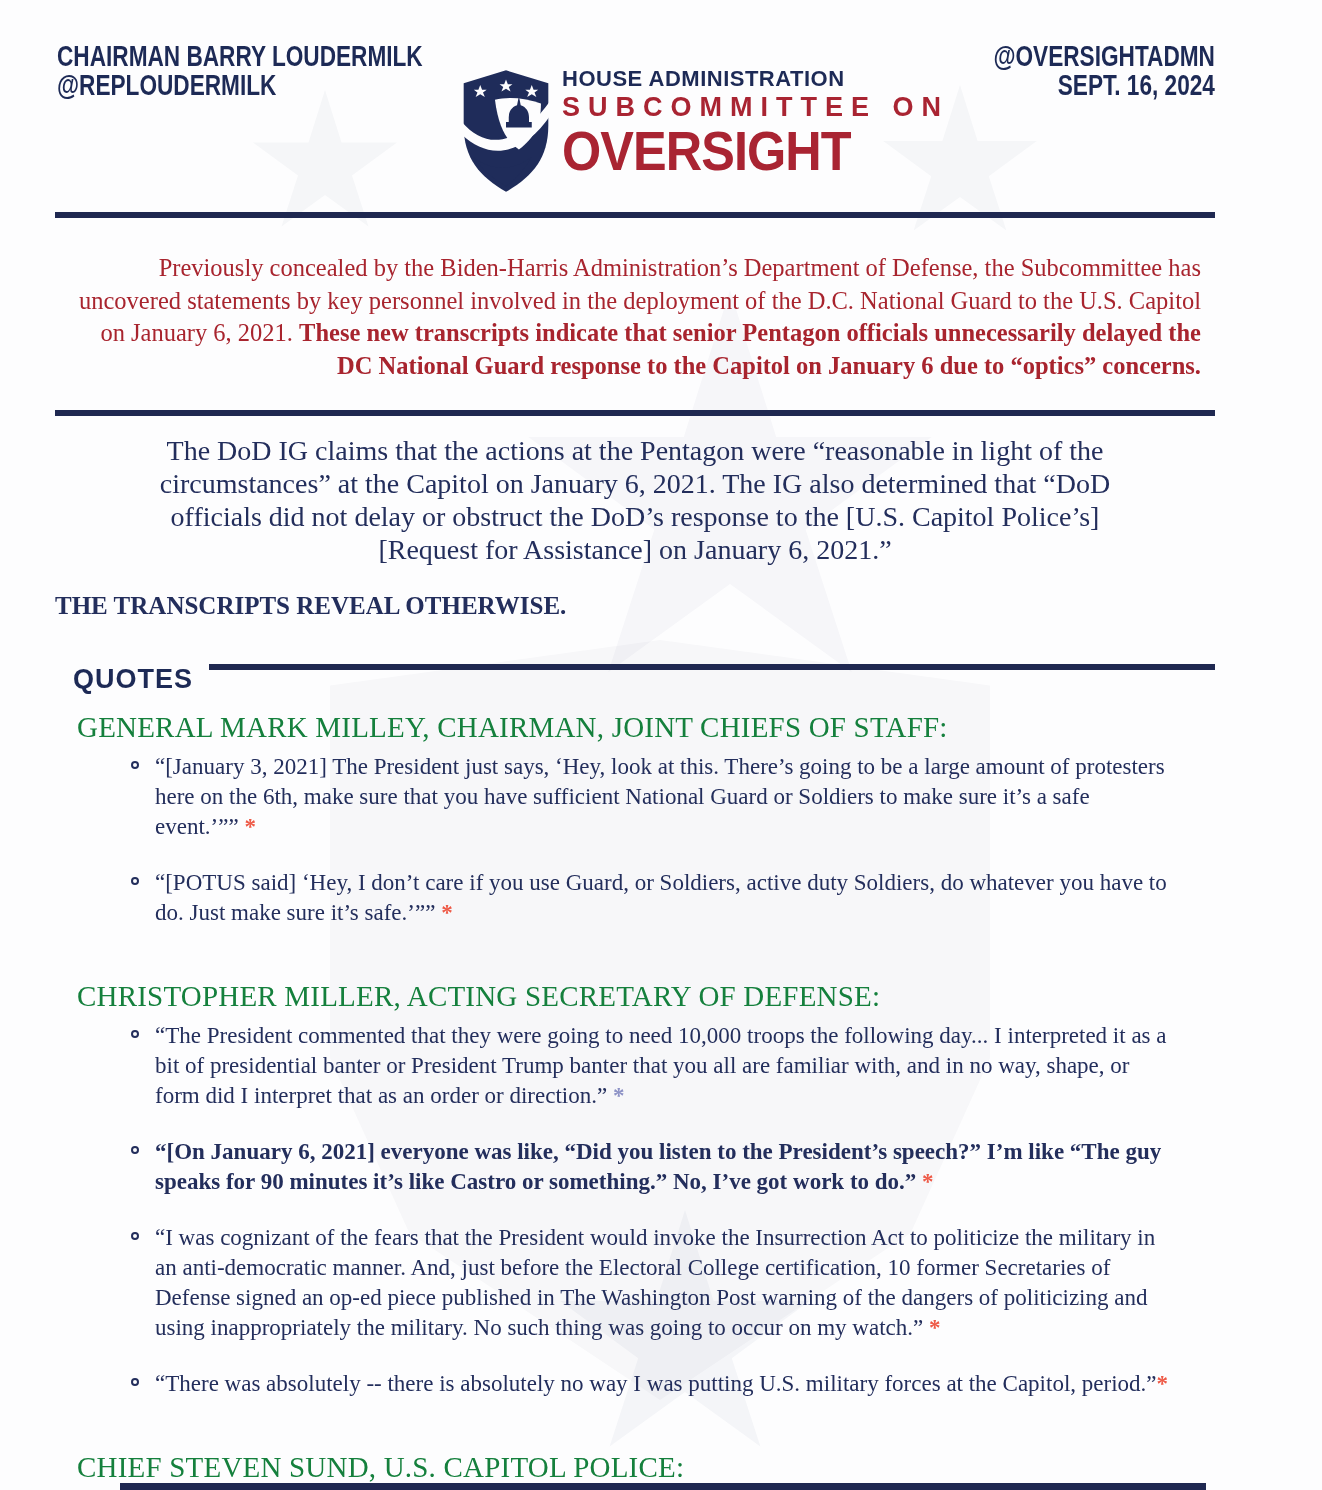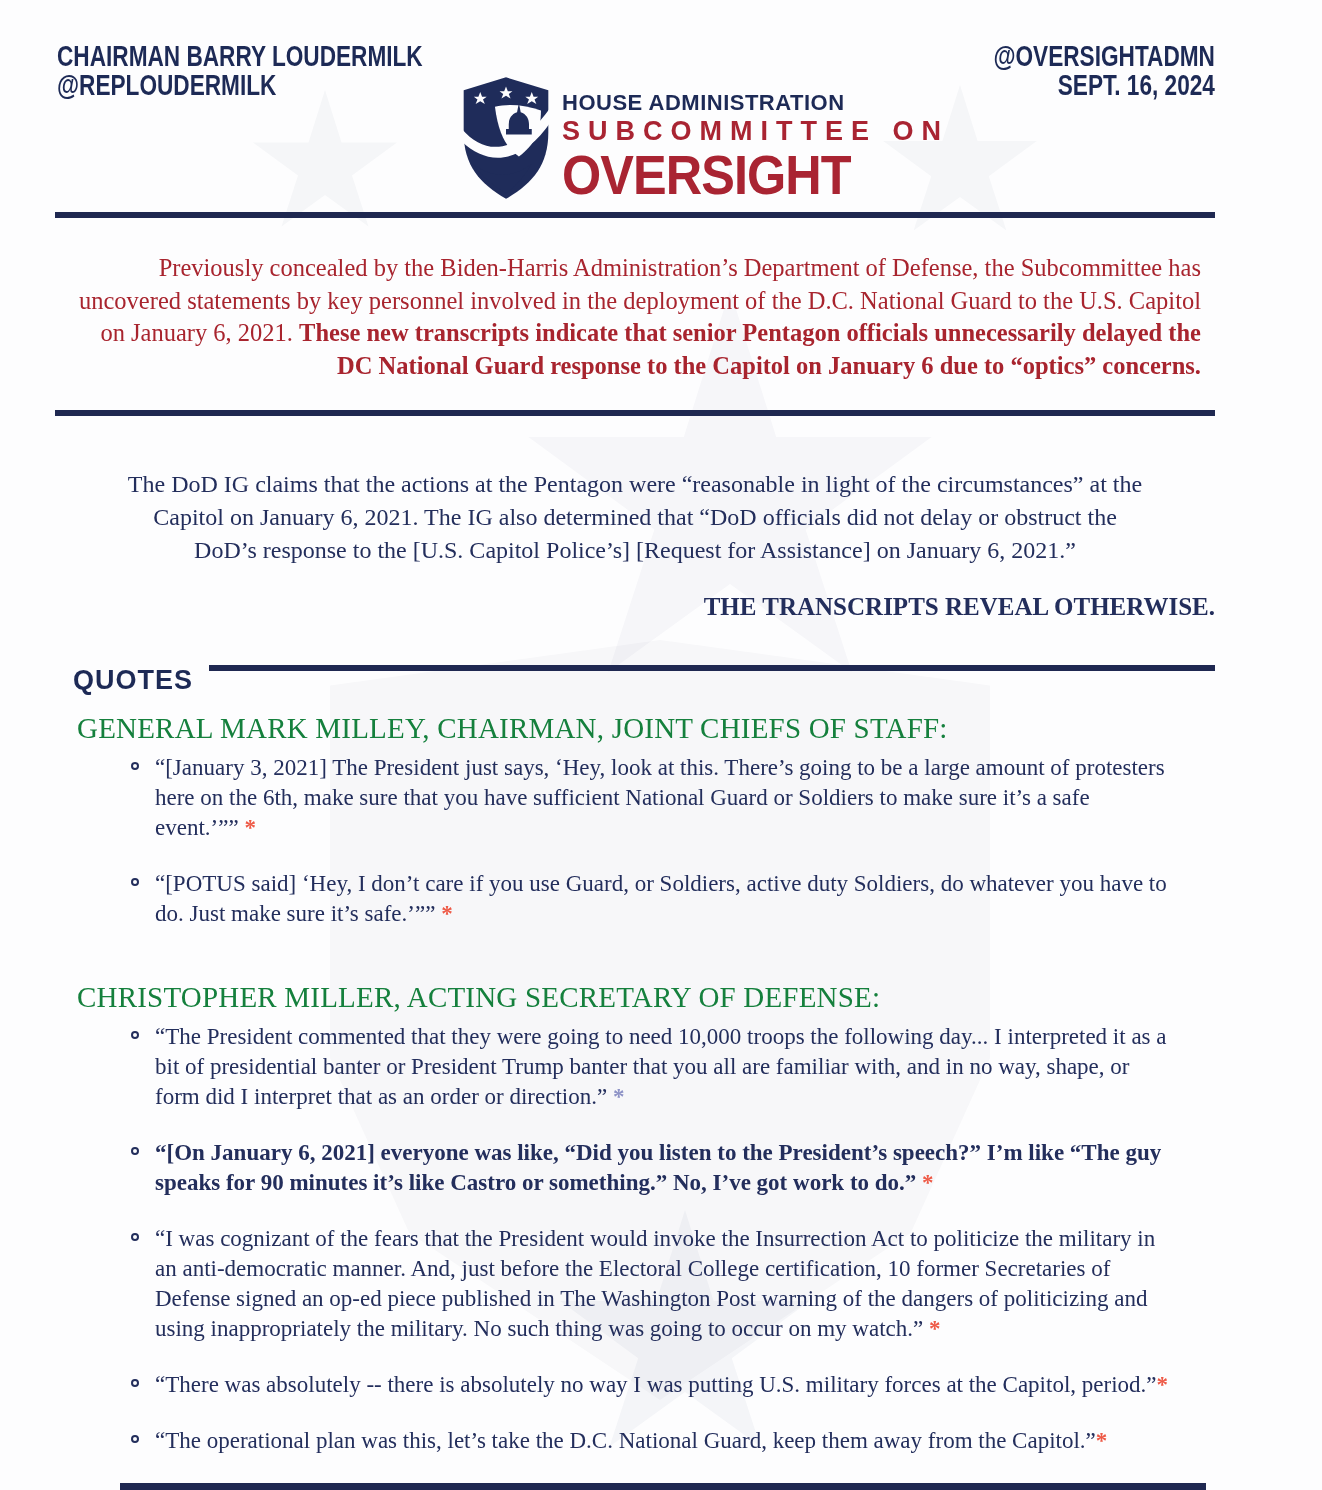--- a/index.html
+++ b/index.html
@@ -21,36 +21,36 @@
   .wm-shield{left:330px;top:640px;width:660px;height:760px;opacity:.028;
     clip-path:polygon(0% 6%,50% 0%,100% 6%,100% 55%,88% 78%,50% 100%,12% 78%,0% 55%);}
   
   .content{position:relative;margin-left:55px;width:1160px;padding-top:36px;}
   
   .topbar{position:relative;height:176px;}
   .corner{font-family:"Liberation Sans", sans-serif;font-weight:700;
     font-size:29px;line-height:1.0;color:#1d2a56;letter-spacing:0;}
   .corner.left{position:absolute;left:2px;top:6px;transform:scaleX(.78);transform-origin:left top;}
   .corner.right{position:absolute;right:0;top:6px;text-align:right;transform:scaleX(.78);transform-origin:right top;}
-  .logo{position:absolute;left:405px;top:39px;display:flex;align-items:flex-end;}
+  .logo{position:absolute;left:405px;top:32px;display:flex;align-items:flex-start;}
   .logo svg{display:block;}
   .logo-text{margin-left:10px;font-family:"Liberation Sans", sans-serif;line-height:1;}
   .logo-t1{font-size:22px;font-weight:800;color:#1d2a56;letter-spacing:.5px;}
   .logo-t2{font-size:27px;font-weight:700;color:#a92432;letter-spacing:8px;margin-top:4px;}
   .logo-t3{font-size:56px;font-weight:800;color:#a92432;letter-spacing:-1px;margin-top:2px;
     transform:scaleX(.9);transform-origin:left top;}
   
   .rule{height:6px;background:#1f2851;}
   .rule2{margin-top:28px;}
   
   .intro{margin:34px 14px 0 14px;text-align:right;font-size:24.5px;line-height:32.5px;color:#a8242e;}
   .intro .b{font-weight:700;}
   
-  .ig{margin:52px auto 0 auto;width:1015px;text-align:center;font-size:24px;line-height:33px;color:#232e5c;}
-  .reveal{margin-top:26px;text-align:right;font-size:25px;font-weight:700;color:#232e5c;}
+  .ig{margin:18px auto 0 auto;width:1015px;text-align:center;font-size:28px;line-height:33px;color:#232e5c;}
+  .reveal{margin-top:26px;text-align:left;font-size:25px;font-weight:700;color:#232e5c;}
   
   .quotes-head{margin-top:44px;display:flex;align-items:flex-start;}
   .quotes-head .label{font-family:"Liberation Sans", sans-serif;font-weight:800;
     font-size:27px;color:#1d2a56;letter-spacing:1px;margin-left:18px;}
   .quotes-head .line{flex:1;height:6px;background:#1f2851;margin-left:16px;}
   
   .speaker{margin:16px 0 0 22px;font-size:29px;color:#15803d;letter-spacing:.2px;}
   .speaker.gap{margin-top:52px;}
   ul.quotes{list-style:none;margin:6px 0 0 0;padding:0 0 0 100px;}
   ul.quotes li{position:relative;width:1014px;font-size:23px;line-height:30px;
@@ -135,21 +135,20 @@
       <li><span>“[January 3, 2021] The President just says, ‘Hey, look at this. There’s going to be a large amount of protesters here on the 6th, make sure that you have sufficient National Guard or Soldiers to make sure it’s a safe event.’”” </span><span class="ast">*</span></li>
       <li><span>“[POTUS said] ‘Hey, I don’t care if you use Guard, or Soldiers, active duty Soldiers, do whatever you have to do. Just make sure it’s safe.’”” </span><span class="ast">*</span></li>
     </ul>
 
     <div class="speaker gap">CHRISTOPHER MILLER, ACTING SECRETARY OF DEFENSE:</div>
     <ul class="quotes">
       <li><span>“The President commented that they were going to need 10,000 troops the following day... I interpreted it as a bit of presidential banter or President Trump banter that you all are familiar with, and in no way, shape, or form did I interpret that as an order or direction.” </span><span class="ast lav">*</span></li>
       <li><span class="b">“[On January 6, 2021] everyone was like, “Did you listen to the President’s speech?” I’m like “The guy speaks for 90 minutes it’s like Castro or something.” No, I’ve got work to do.” </span><span class="ast">*</span></li>
       <li><span>“I was cognizant of the fears that the President would invoke the Insurrection Act to politicize the military in an anti-democratic manner. And, just before the Electoral College certification, 10 former Secretaries of Defense signed an op-ed piece published in The Washington Post warning of the dangers of politicizing and using inappropriately the military. No such thing was going to occur on my watch.” </span><span class="ast">*</span></li>
       <li><span>“There was absolutely -- there is absolutely no way I was putting U.S. military forces at the Capitol, period.”</span><span class="ast">*</span></li>
-      <li><span>“The operational plan was this, let’s take the D.C. National Guard, keep them away from the Capitol.”</span><span class="ast">*</span></li>
     </ul>
 
     <div class="speaker gap">CHIEF STEVEN SUND, U.S. CAPITOL POLICE:</div>
 
   </div>
 
   <div class="bottom-bar"></div>
 </div>
 
 </body></html>

